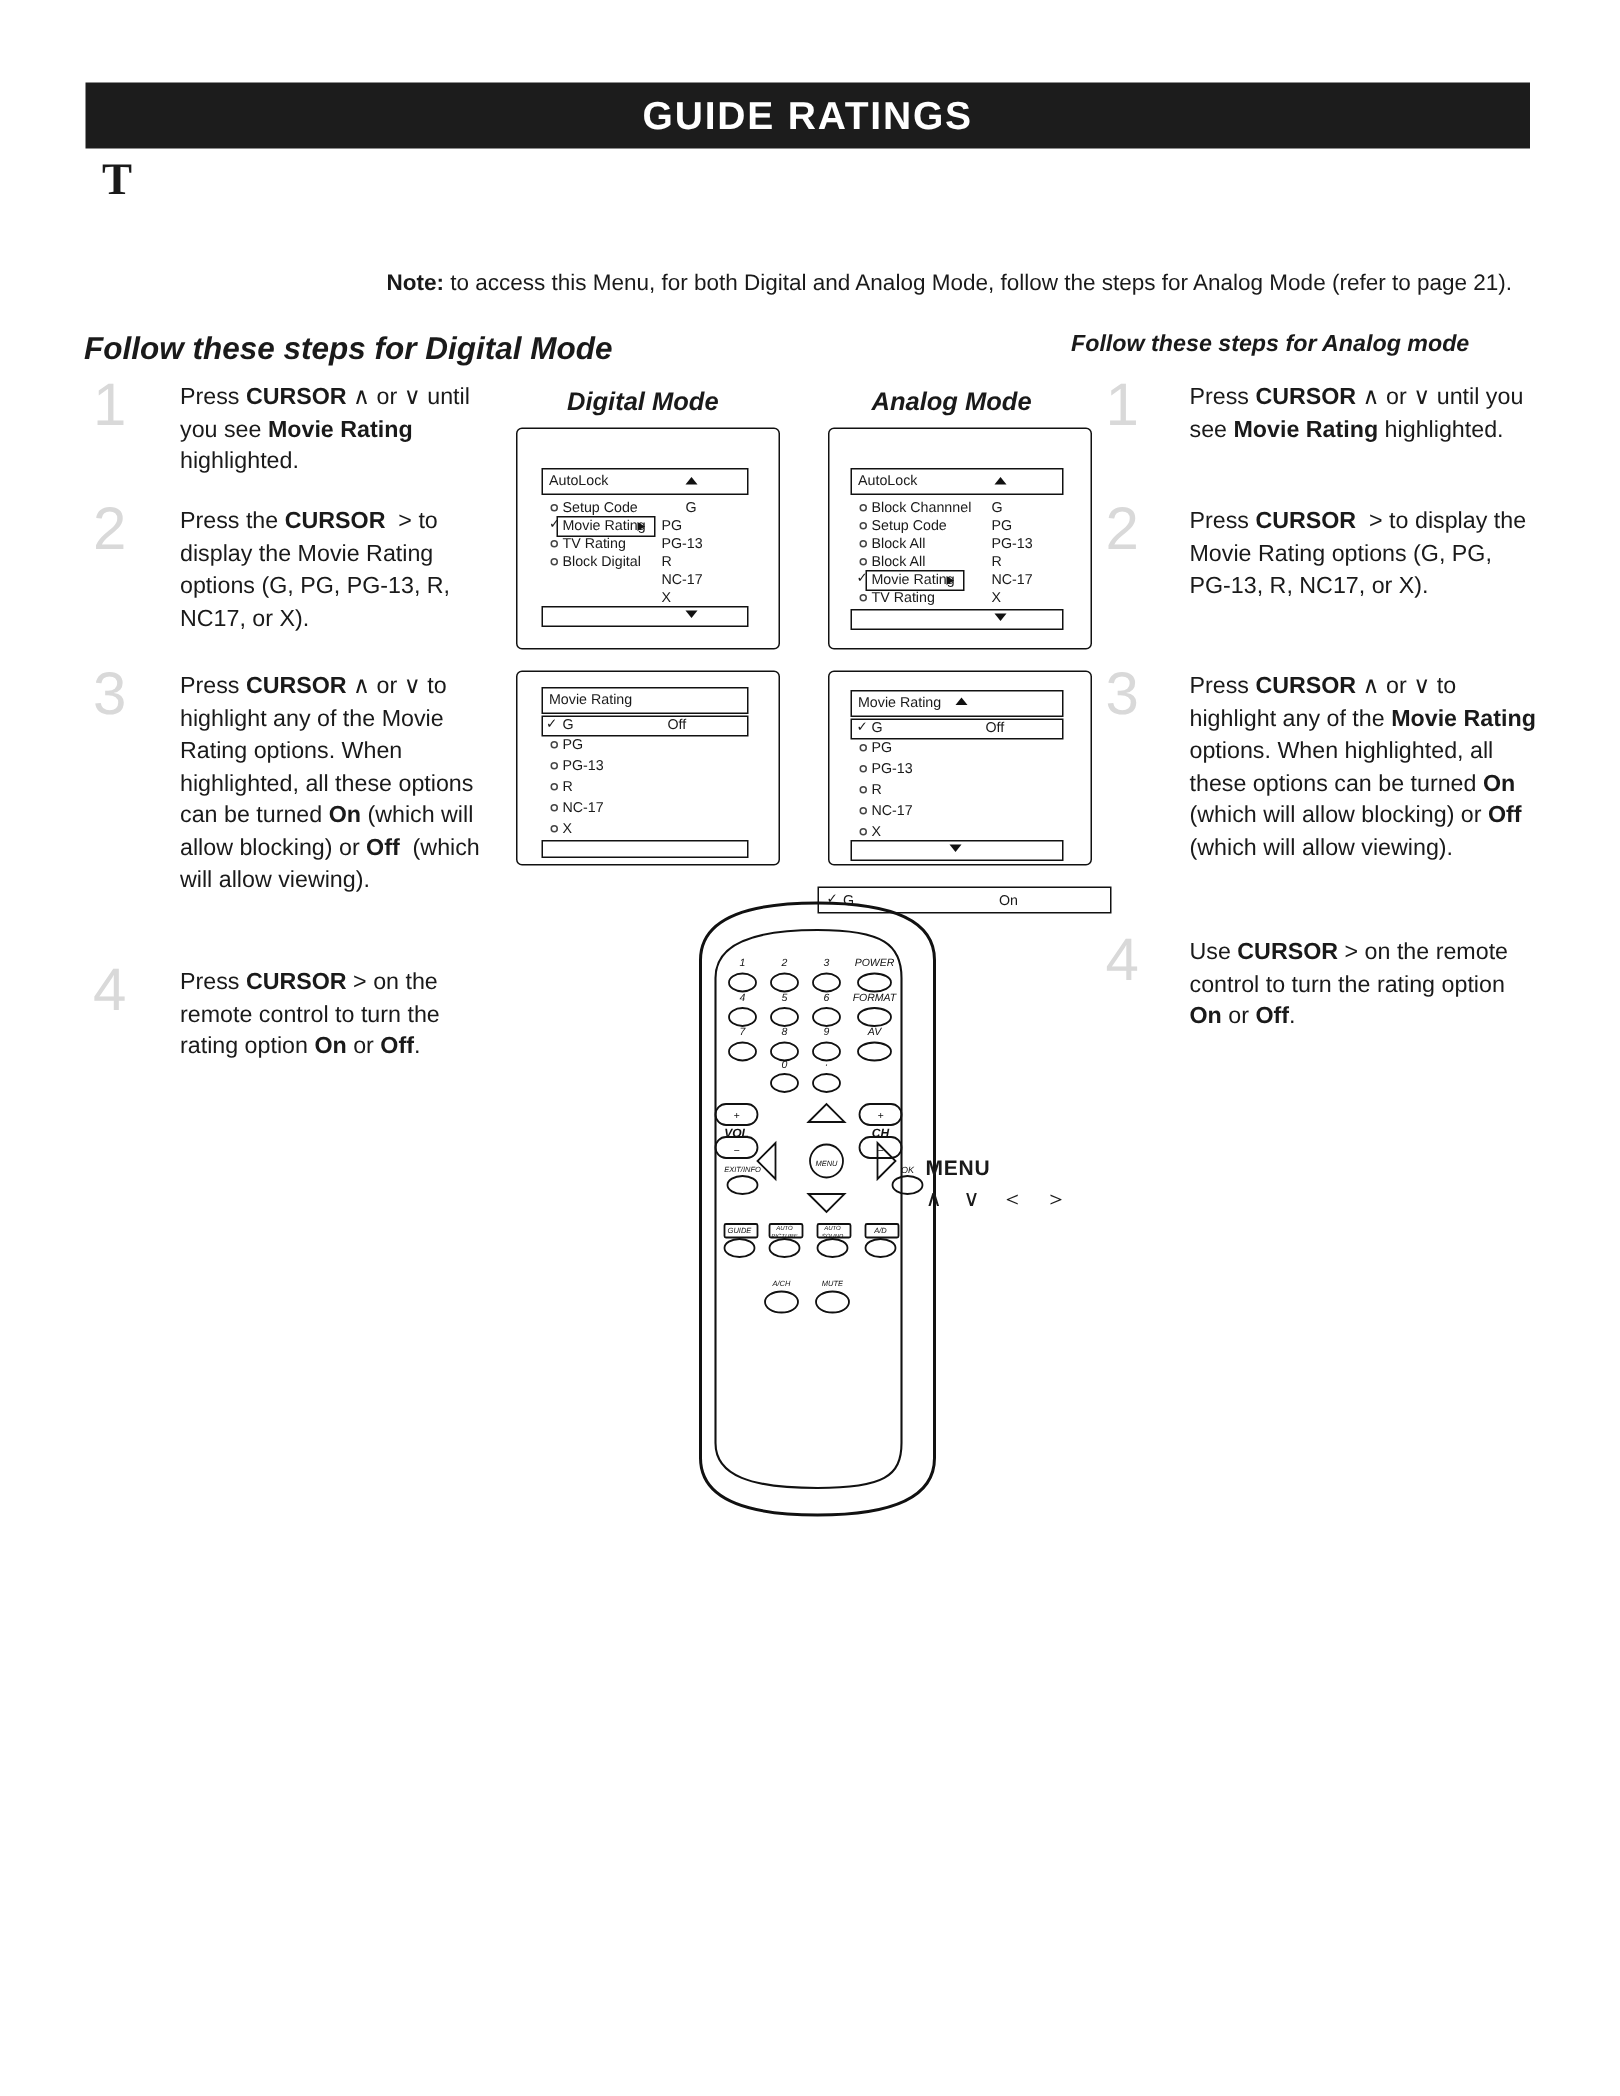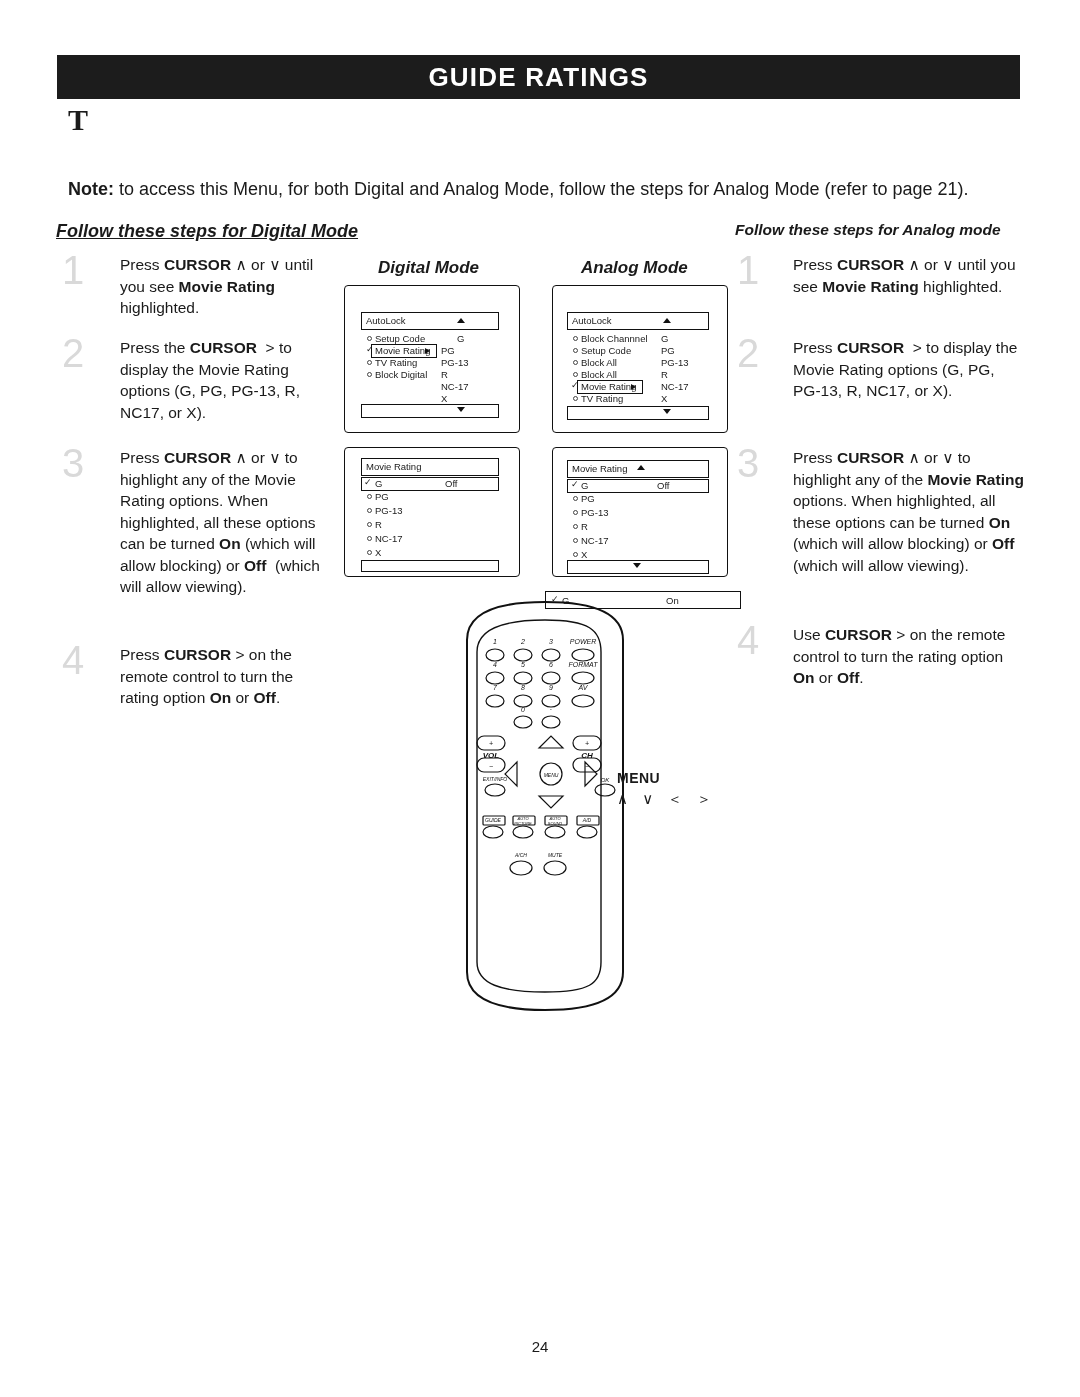--- a/index.html
+++ b/index.html
@@ -7,26 +7,26 @@
   .page{position:relative;width:1080px;height:1397px;}
 
   
   .title-bar{position:absolute;left:57px;top:55px;width:963px;height:44px;background:#1c1c1c;}
   .title-bar .t{color:#ffffff;font-weight:bold;font-size:26px;letter-spacing:1.2px;
     text-align:center;line-height:44px;font-family:"Liberation Sans",sans-serif;}
 
   
   .intro{position:absolute;left:68px;top:106px;width:920px;font-size:16.5px;line-height:25px;color:#1a1a1a;}
   .dropcap{font-size:30px;font-weight:bold;font-family:"Liberation Serif",serif;line-height:22px;float:left;margin-right:0px;position:relative;top:3px;}
-  .note{position:absolute;left:68px;top:178px;width:940px;font-size:18px;line-height:22px;}
+  .note{position:absolute;left:68px;top:178px;width:940px;font-size:15px;line-height:22px;text-align:right;}
   .note b{font-weight:bold;}
 
   
-  .head-left{position:absolute;left:56px;top:221px;font-size:18px;font-style:italic;font-weight:bold;text-decoration:underline;}
-  .head-right{position:absolute;left:735px;top:221px;font-size:15.5px;font-style:italic;font-weight:bold;}
+  .head-left{position:absolute;left:56px;top:221px;font-size:21px;font-style:italic;font-weight:bold;}
+  .head-right{position:absolute;left:714px;top:221px;font-size:15.5px;font-style:italic;font-weight:bold;}
 
   
   .step{position:absolute;}
   .step .num{position:absolute;left:0;top:0;font-size:40px;color:#d9d9d9;font-family:"Liberation Sans",sans-serif;line-height:40px;}
   .step .txt{position:absolute;left:58px;top:4px;font-size:15.5px;line-height:21.5px;}
   .step.r .num{left:0;}
   .step.r .txt{left:56px;}
   b{font-weight:bold;}
 
   
@@ -307,14 +307,13 @@
         <text x="132" y="222" font-size="5">A/D</text>
         <text x="66" y="257" font-size="5">A/CH</text>
         <text x="100" y="257" font-size="5">MUTE</text>
       </g>
     </svg>
   </div>
 
   <div class="menu-label">MENU</div>
   <div class="menu-arrows">∧ ∨ ＜ ＞</div>
 
-  <div class="pagenum">24</div>
 </div>
 
 </body></html>

